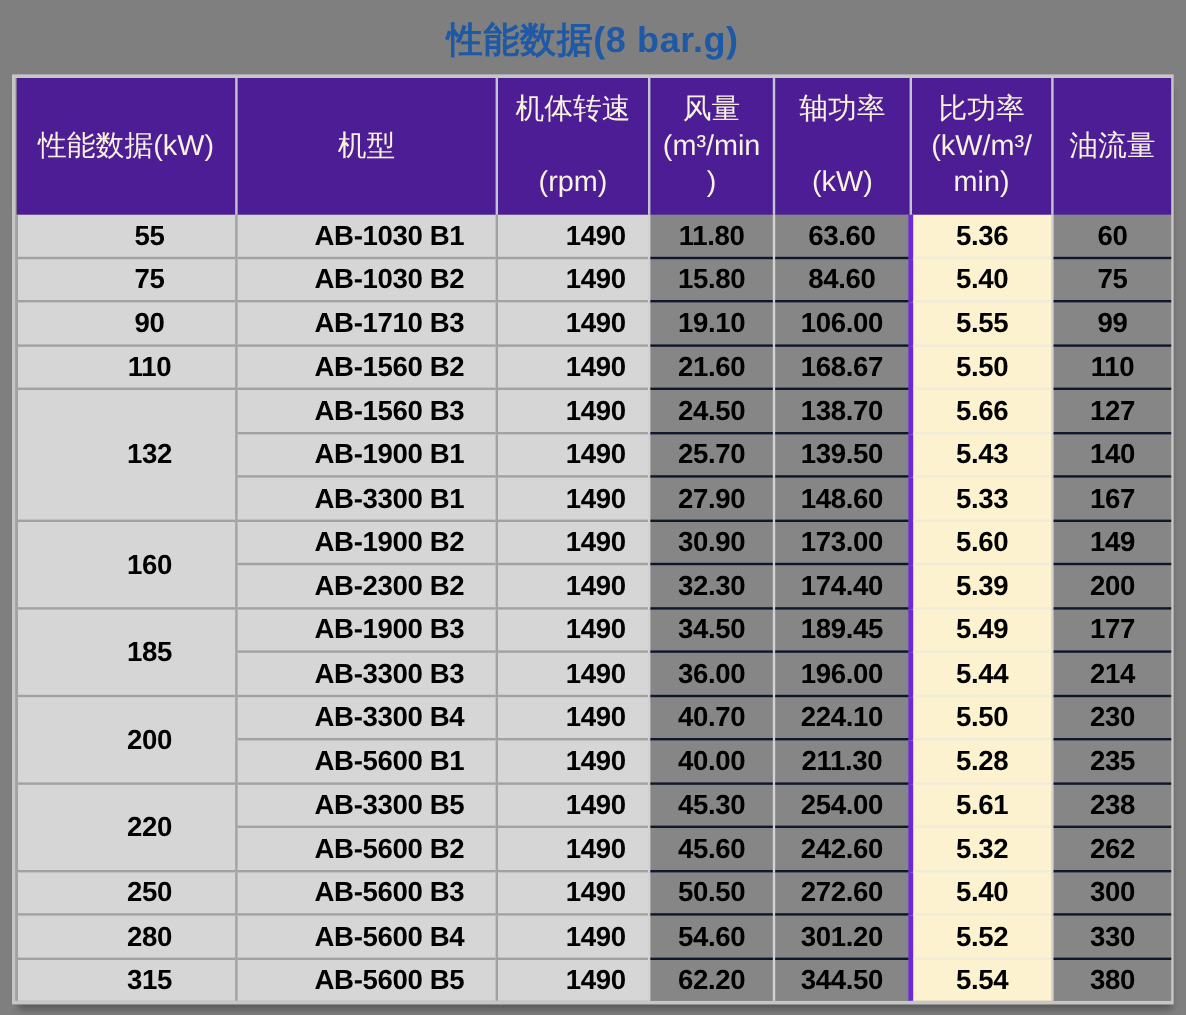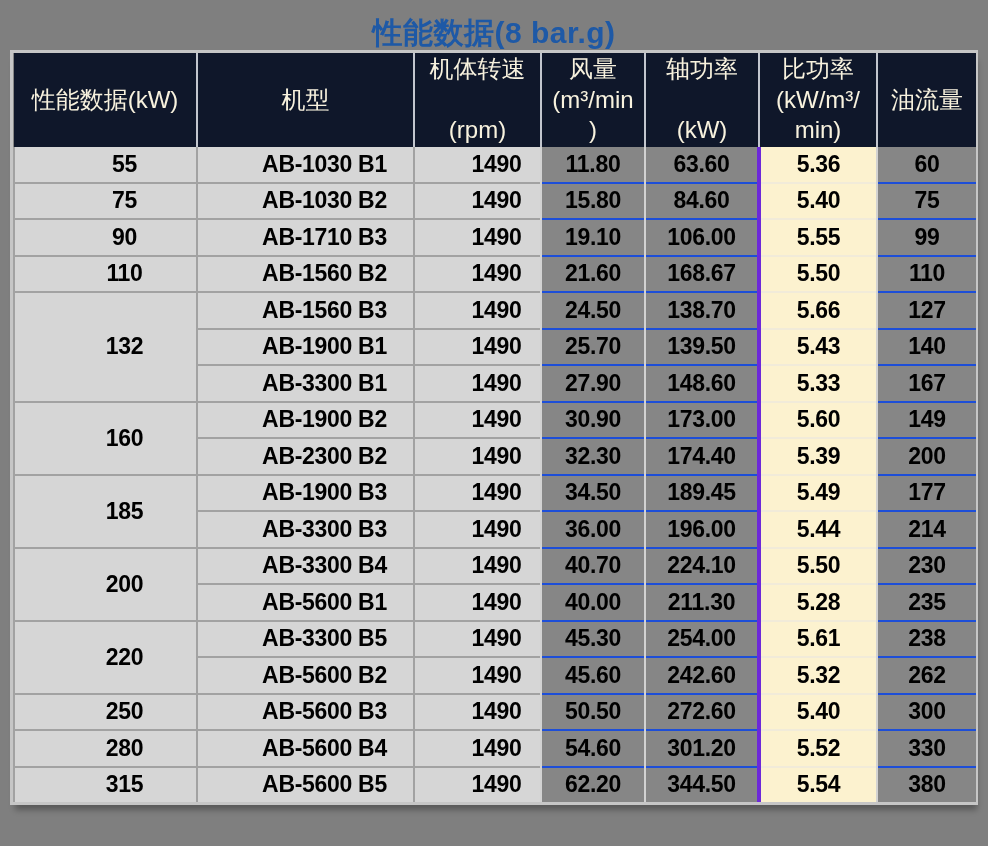--- a/index.html
+++ b/index.html
@@ -5,21 +5,21 @@
   html, body {
     margin: 0;
     padding: 0;
     width: 988px;
     height: 846px;
     background: #7F7F7F;
     font-family: "Liberation Sans", sans-serif;
     overflow: hidden;
   }
   .page-title {
-    height: 50px;
+    height: 62px;
     padding-top: 13px;
     box-sizing: border-box;
     text-align: center;
     font-size: 30px;
     font-weight: bold;
     color: #1E59A6;
     letter-spacing: 0.5px;
   }
   .table-wrap {
     margin-left: 10px;
@@ -28,29 +28,29 @@
     border: 3px solid #C6C6C6;
     box-shadow: 2px 8px 6px -3px rgba(0,0,0,0.30);
     background: #868686;
   }
   table {
     border-collapse: collapse;
     table-layout: fixed;
     width: 100%;
   }
   th {
-    background: #0f172a;
+    background: #4c1d95;
     color: #F8F2DE;
     font-weight: normal;
     font-size: 24px;
     line-height: 1.28;
     white-space: pre-line;
     text-align: center;
     vertical-align: middle;
-    height: 94px;
+    height: 114px;
     padding: 0;
     border-left: 2px solid #C2C6CE;
   }
   th:first-child { border-left: none; }
   td {
     font-size: 23px;
     font-weight: bold;
     color: #000000;
     text-align: center;
     vertical-align: middle;
@@ -60,21 +60,21 @@
     letter-spacing: -0.3px;
   }
   td.col-light {
     background: #D6D6D6;
     border-top: 2px solid #A2A2A2;
     border-left: 2px solid #A2A2A2;
     padding-left: 38px;
   }
   td.col-dark {
     background: #868686;
-    border-top: 2px solid #1d4ed8;
+    border-top: 2px solid #0f172a;
     border-left: 2px solid #D2D2D2;
   }
   td.col-cream {
     background: #FCF2CF;
     border-top: 2px solid #F1EBD9;
     border-left: 4px solid #6d28d9;
   }
   tbody tr:first-child td { border-top: none; }
 </style>
 </head>

